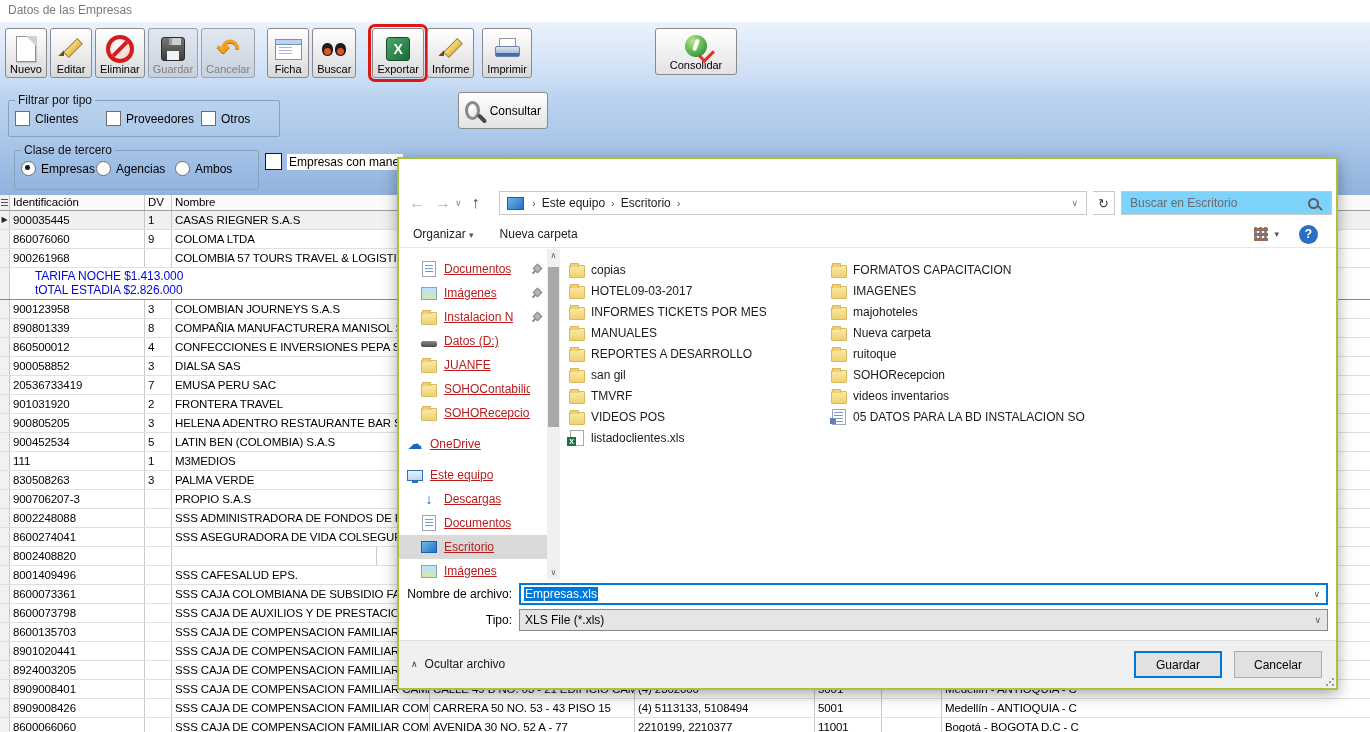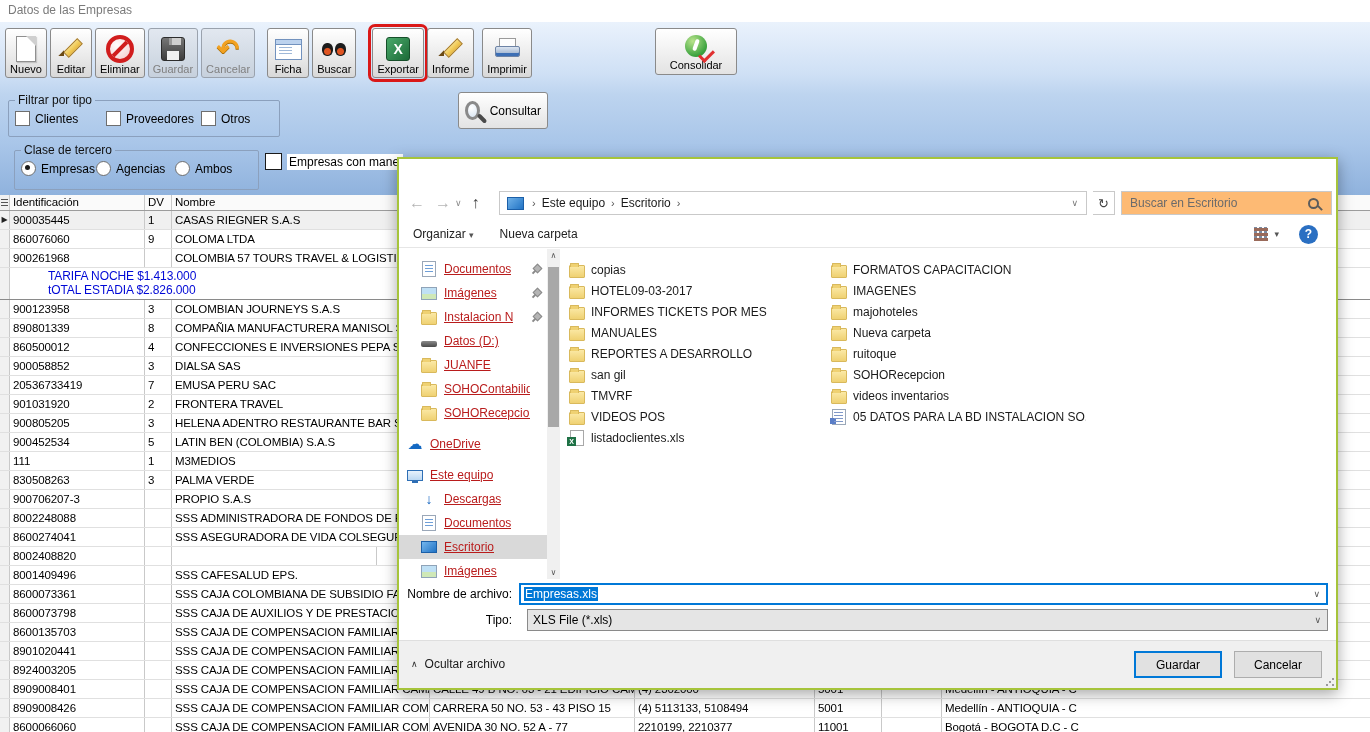--- a/index.html
+++ b/index.html
@@ -75,41 +75,41 @@
   .g-row{display:flex;height:19px;line-height:18px;box-sizing:border-box;border-bottom:1px solid #e0e0e0;background:#fff;}
   .g-head{height:16px;line-height:15px;border-bottom:1px solid #9c9c9c;background:#fafafa;font-size:11.5px;}
   .g-cell{box-sizing:border-box;border-right:1px solid #c9c9c9;padding:0 3px;overflow:hidden;white-space:nowrap;flex:none;}
   .c0{width:10px;background:#f1f1f1;padding:0;text-align:center;font-size:8px;color:#222;}
   .c1{width:135px;} .c2{width:27px;} .c3{width:258px;} .c4{width:205px;} .c5{width:180px;} .c6{width:67px;} .c7{width:60px;} .c8{width:428px;border-right:none;}
   .g-row.selected{background:#f0f0f0;}
   .corner-icn{display:inline-block;width:7px;height:7px;margin-top:4px;
     background:repeating-linear-gradient(180deg,#555 0 1px,transparent 1px 3px);}
   .note-row{display:flex;height:31px;border-bottom:1px solid #8a8a8a;background:#fff;}
   .note-row .c0{border-right:1px solid #c9c9c9;}
-  .note-body{padding:1px 0 0 38px;color:#0008d6;font-size:12px;line-height:14px;}
+  .note-body{padding:1px 0 0 25px;color:#0008d6;font-size:12px;line-height:14px;}
 
   
   .dialog{position:absolute;left:397px;top:157px;width:941px;height:533px;background:#fff;border:2px solid #a6c43b;box-sizing:border-box;
     box-shadow:0 4px 14px rgba(0,0,0,.35);font-size:12px;}
   .dlg-titlebar{position:absolute;left:0;top:0;width:100%;height:28px;display:flex;align-items:center;}
   .dlg-appico{width:16px;height:16px;margin:0 8px 0 9px;border-radius:50%;background:radial-gradient(circle at 35% 30%,#7ec3ef,#1565b8);position:relative;flex:none;}
   .dlg-appico::after{content:"";position:absolute;left:3px;bottom:2px;width:9px;height:5px;background:#fff;border-radius:2px;}
   .dlg-close{position:absolute;right:14px;top:5px;font-size:15px;color:#333;cursor:pointer;line-height:16px;}
   .dlg-nav{position:absolute;left:0;top:30px;width:100%;height:28px;display:flex;align-items:center;}
   .navbtn{color:#b5b5b5;font-size:16px;margin-left:10px;cursor:default;}
   .navbtn.dark{color:#444;cursor:pointer;}
   .navbtn.small{font-size:9px;margin-left:4px;color:#8a8a8a;}
   .crumbbar{position:absolute;left:100px;top:2px;width:588px;height:24px;border:1px solid #c9c9c9;background:#fff;display:flex;align-items:center;box-sizing:border-box;}
   .crumb-ic{width:15px;height:11px;margin:0 6px 0 7px;background:linear-gradient(135deg,#6fb1e8,#2173c4);border:1px solid #1b5fa8;flex:none;}
   .crumb{padding:0 4px;cursor:pointer;color:#1a1a1a;}
   .crumb-sep{color:#555;font-size:11px;padding:0 2px;}
   .crumb-chev{margin-left:auto;margin-right:8px;color:#777;font-size:9px;}
   .refreshbtn{position:absolute;left:694px;top:2px;width:22px;height:24px;border:1px solid #c9c9c9;border-left:none;background:#fff;
     display:flex;align-items:center;justify-content:center;color:#444;font-size:13px;box-sizing:border-box;cursor:pointer;}
-  .searchbox{position:absolute;left:722px;top:2px;width:211px;height:24px;border:1px solid #c9c9c9;background:#fdba74;display:flex;align-items:center;box-sizing:border-box;}
+  .searchbox{position:absolute;left:722px;top:2px;width:211px;height:24px;border:1px solid #c9c9c9;background:#7dd3fc;display:flex;align-items:center;box-sizing:border-box;}
   .searchbox .ph{color:#6b6b6b;padding-left:8px;flex:1;}
   .mag-sm{width:7px;height:7px;border:2px solid #5c5c5c;border-radius:50%;position:relative;margin-right:12px;flex:none;}
   .mag-sm::after{content:"";position:absolute;right:-4px;bottom:-4px;width:2px;height:6px;background:#5c5c5c;transform:rotate(-45deg);}
   .dlg-cmdbar{position:absolute;left:0;top:62px;width:100%;height:27px;display:flex;align-items:center;border-bottom:1px solid #e6e6e6;box-sizing:border-box;}
   .cmd{margin-left:14px;color:#222;cursor:pointer;}
   .cmd .dn{font-size:9px;color:#555;}
   .cmd2{margin-left:26px;color:#222;cursor:pointer;}
   .viewgrid{margin-left:auto;width:14px;height:14px;cursor:pointer;
     background:repeating-linear-gradient(0deg,#9a6a5a 0 3px,transparent 3px 5px),repeating-linear-gradient(90deg,#7a8aa0 0 3px,transparent 3px 5px);}
   .viewgrid-dn{font-size:9px;color:#555;margin:0 20px 0 6px;cursor:pointer;}
@@ -153,21 +153,21 @@
   .fcol{position:absolute;top:10px;width:255px;}
   .fcol.one{left:0;} .fcol.two{left:262px;}
   .f-item{display:flex;align-items:center;height:21px;cursor:pointer;}
   .f-lbl{margin-left:6px;white-space:nowrap;overflow:hidden;color:#1a1a1a;}
 
   .fn-row{position:absolute;left:0;top:423px;width:100%;height:24px;display:flex;align-items:center;}
   .fn-lbl{width:113px;text-align:right;flex:none;}
   .fn-input{margin-left:7px;flex:1;height:22px;border:2px solid #0078d7;background:#fff;display:flex;align-items:center;margin-right:8px;box-sizing:border-box;position:relative;}
   .fn-val{margin-left:3px;background:#0078d7;color:#fff;padding:0 1px;}
   .fn-chev{position:absolute;right:6px;font-size:9px;color:#555;}
-  .tp-row{position:absolute;left:0;top:450px;width:100%;height:22px;display:flex;align-items:center;gap:8px;}
+  .tp-row{position:absolute;left:0;top:450px;width:100%;height:22px;display:flex;align-items:center;}
   .tp-box{margin-left:7px;flex:1;height:22px;border:1px solid #8a8a8a;background:#e5e5e5;display:flex;align-items:center;margin-right:8px;box-sizing:border-box;position:relative;}
   .tp-val{margin-left:5px;}
 
   .dlg-footer{position:absolute;left:0;top:481px;width:100%;height:48px;background:#f0f0f0;border-top:1px solid #dfdfdf;box-sizing:border-box;}
   .hidefolders{position:absolute;left:12px;top:16px;display:flex;align-items:center;cursor:pointer;color:#1a1a1a;}
   .hidefolders .chev{font-size:9px;color:#333;margin-right:7px;}
   .btn-save{position:absolute;left:735px;top:10px;width:88px;height:27px;background:#e1e1e1;border:2px solid #0078d7;font-size:12px;cursor:pointer;box-sizing:border-box;}
   .btn-cancel{position:absolute;left:835px;top:10px;width:88px;height:27px;background:#e1e1e1;border:1px solid #adadad;font-size:12px;cursor:pointer;box-sizing:border-box;}
   .grip{position:absolute;right:2px;bottom:2px;width:8px;height:8px;
     background:radial-gradient(circle at 7px 1px,#9a9a9a 1px,transparent 1.4px),radial-gradient(circle at 7px 7px,#9a9a9a 1px,transparent 1.4px),radial-gradient(circle at 1px 7px,#9a9a9a 1px,transparent 1.4px),radial-gradient(circle at 4px 4px,#9a9a9a 1px,transparent 1.4px);}

